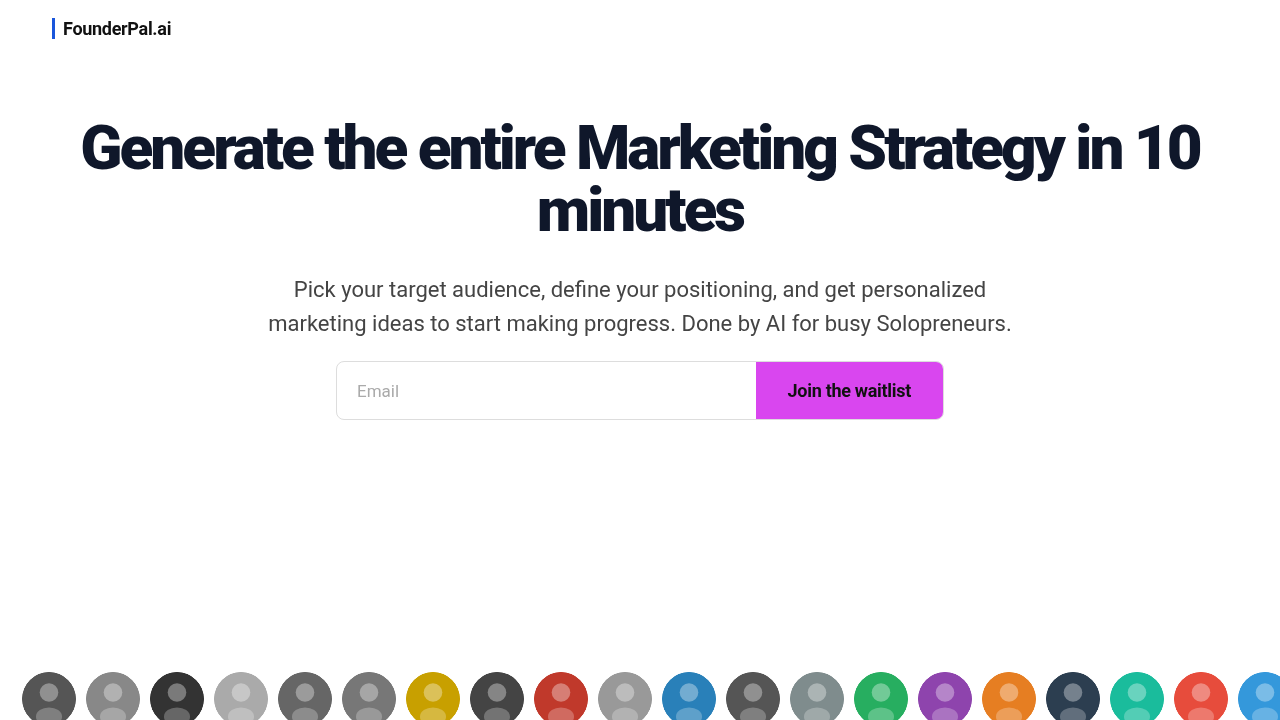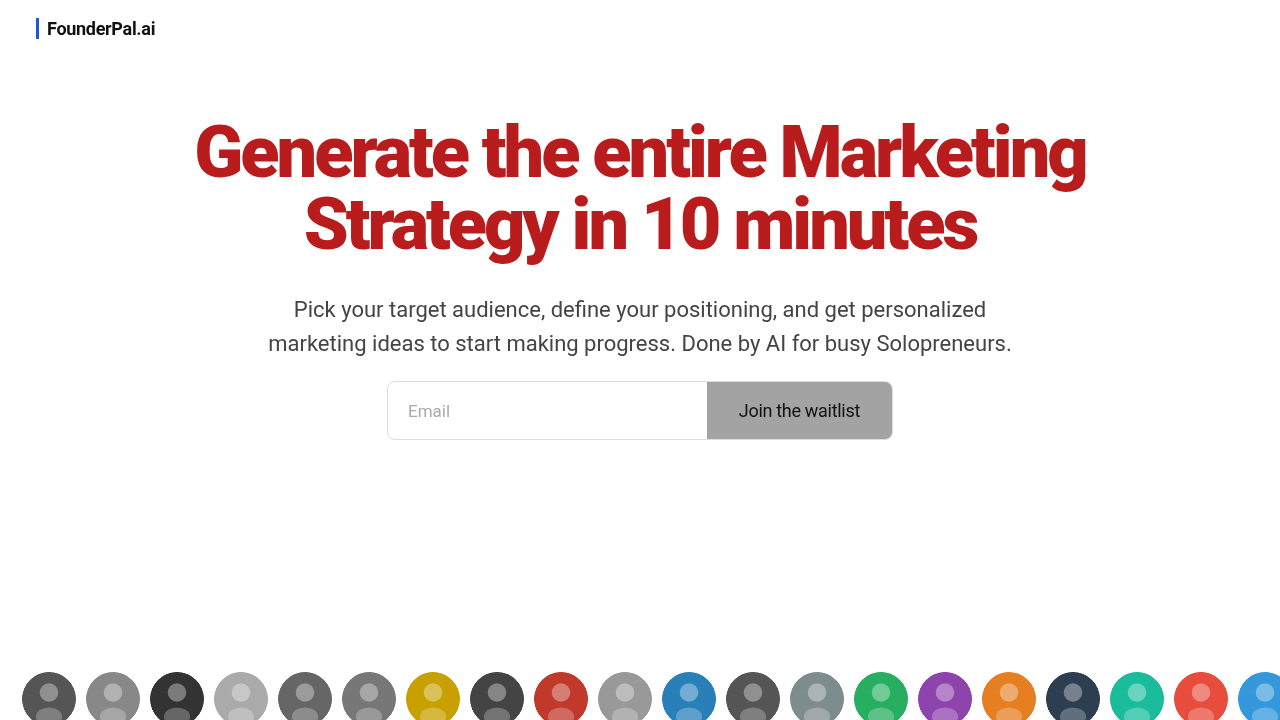--- a/index.html
+++ b/index.html
@@ -12,21 +12,21 @@
       font-family: -apple-system, BlinkMacSystemFont, 'Segoe UI', Roboto, Helvetica, Arial, sans-serif;
       background: #ffffff;
       width: 1280px;
       height: 720px;
       overflow: hidden;
       position: relative;
     }
 
     
     #header {
-      padding: 18px 36px;
+      padding: 18px 52px;
       display: flex;
       align-items: flex-start;
     }
 
     #logo-container {
       display: flex;
       align-items: center;
       border-left: 3px solid #1a56db;
       padding-left: 8px;
     }
@@ -41,23 +41,23 @@
     
     #hero {
       display: flex;
       flex-direction: column;
       align-items: center;
       text-align: center;
       padding: 60px 80px 40px;
     }
 
     #headline {
-      font-size: 72px;
+      font-size: 62px;
       font-weight: 900;
-      color: #b91c1c;
+      color: #0f172a;
       line-height: 1.0;
       letter-spacing: -3px;
       max-width: 1160px;
       margin-bottom: 32px;
     }
 
     #subheadline {
       font-size: 22px;
       font-weight: 400;
       color: #444;
@@ -67,45 +67,45 @@
     }
 
     
     #cta-form {
       display: flex;
       align-items: center;
       border: 1.5px solid #ddd;
       border-radius: 8px;
       overflow: hidden;
       background: #fff;
-      width: 506px;
+      width: 608px;
     }
 
     #email-input {
       flex: 1;
       border: none;
       outline: none;
       font-size: 17px;
       padding: 18px 20px;
       color: #333;
       background: transparent;
       font-family: inherit;
     }
 
     #email-input::placeholder {
       color: #aaa;
     }
 
     #waitlist-button {
-      background: #a3a3a3;
+      background: #d946ef;
       color: #111;
       border: none;
       padding: 18px 32px;
       font-size: 18px;
-      font-weight: 400;
+      font-weight: 700;
       cursor: pointer;
       white-space: nowrap;
       font-family: inherit;
       letter-spacing: -0.3px;
     }
 
     
     #avatars-section {
       position: absolute;
       bottom: -8px;

